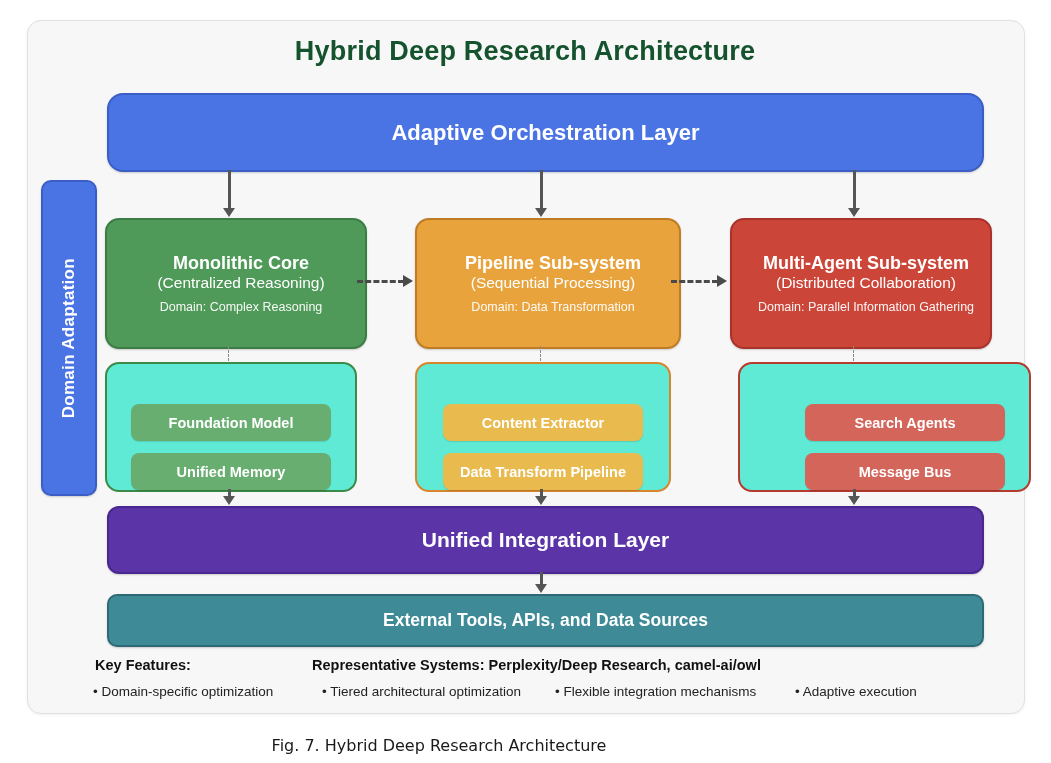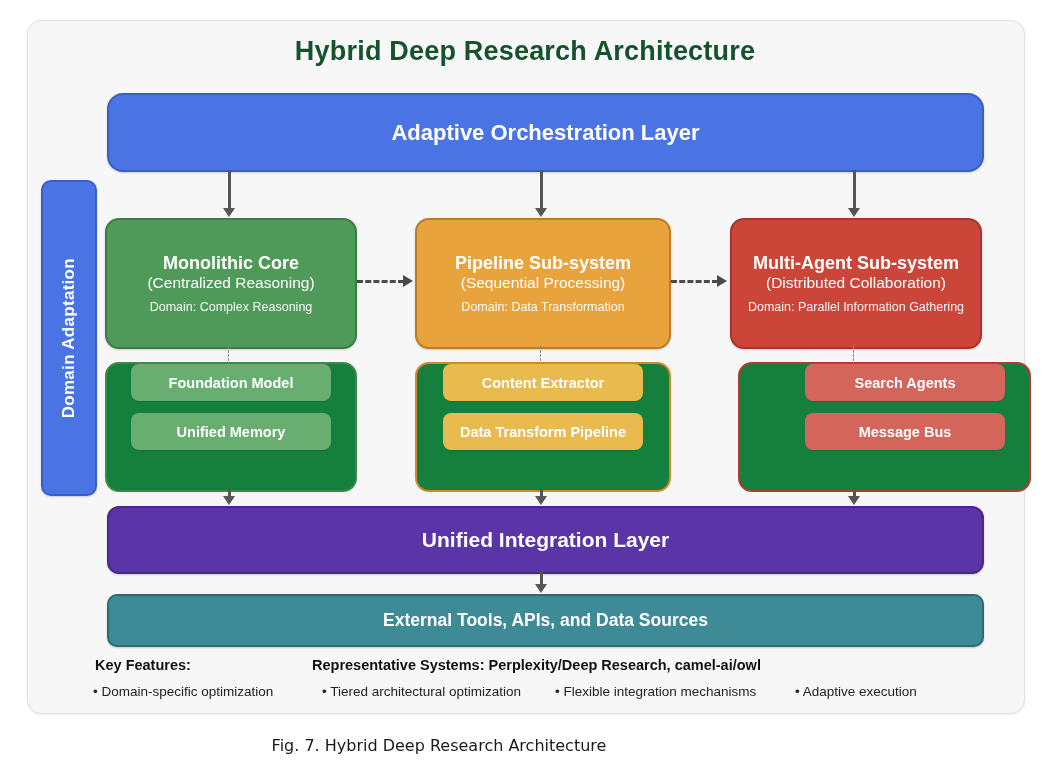--- a/index.html
+++ b/index.html
@@ -23,31 +23,31 @@
   
   .side-label{position:absolute;left:41px;top:180px;width:52px;height:312px;
     background:#4a74e4;border:2px solid #3b5ec6;border-radius:10px;
     display:flex;align-items:center;justify-content:center;box-shadow:0 1px 2px rgba(0,0,0,0.18);}
   .side-label span{writing-mode:vertical-rl;transform:rotate(180deg);
     color:#fff;font-weight:bold;font-size:17px;letter-spacing:0.3px;}
 
   
   .subsys{position:absolute;top:218px;height:127px;border-radius:14px;
     display:flex;flex-direction:column;align-items:center;justify-content:center;
-    color:#fff;text-align:center;box-shadow:0 1px 2px rgba(0,0,0,0.18);}
+    color:#fff;text-align:center;box-shadow:0 1px 2px rgba(0,0,0,0.18);padding-left:10px;}
   .subsys .name{font-size:18px;font-weight:bold;}
   .subsys .subtitle{font-size:15.5px;}
   .subsys .domain{font-size:12.5px;margin-top:8px;opacity:0.95;}
   .subsys-green{left:105px;width:248px;background:#4f9a58;border:2.5px solid #3c7d46;}
   .subsys-yellow{left:415px;width:252px;background:#e8a33d;border:2.5px solid #c07c24;}
   .subsys-red{left:730px;width:248px;background:#cb4539;border:2.5px solid #a9332a;}
 
   
-  .group{position:absolute;top:362px;height:126px;border-radius:14px;background:#15803d;
-    display:flex;flex-direction:column;align-items:center;justify-content:flex-start;gap:12px;}
+  .group{position:absolute;top:362px;height:126px;border-radius:14px;background:#5eead4;
+    display:flex;flex-direction:column;align-items:center;justify-content:flex-end;gap:12px;}
   .group-green{left:105px;width:248px;border:2.5px solid #3b8a47;}
   .group-yellow{left:415px;width:252px;border:2.5px solid #d8862c;}
   .group-red{left:738px;width:248px;border:2.5px solid #b43b2d;padding-left:41px;}
   .component{width:200px;height:37px;border-radius:8px;display:flex;align-items:center;justify-content:center;
     color:#fff;font-size:14.5px;font-weight:bold;box-shadow:0 1px 1px rgba(0,0,0,0.12);}
   .comp-green{background:#68ae71;}
   .comp-yellow{background:#e9ba4d;}
   .comp-red{background:#d4655b;}
 
   

